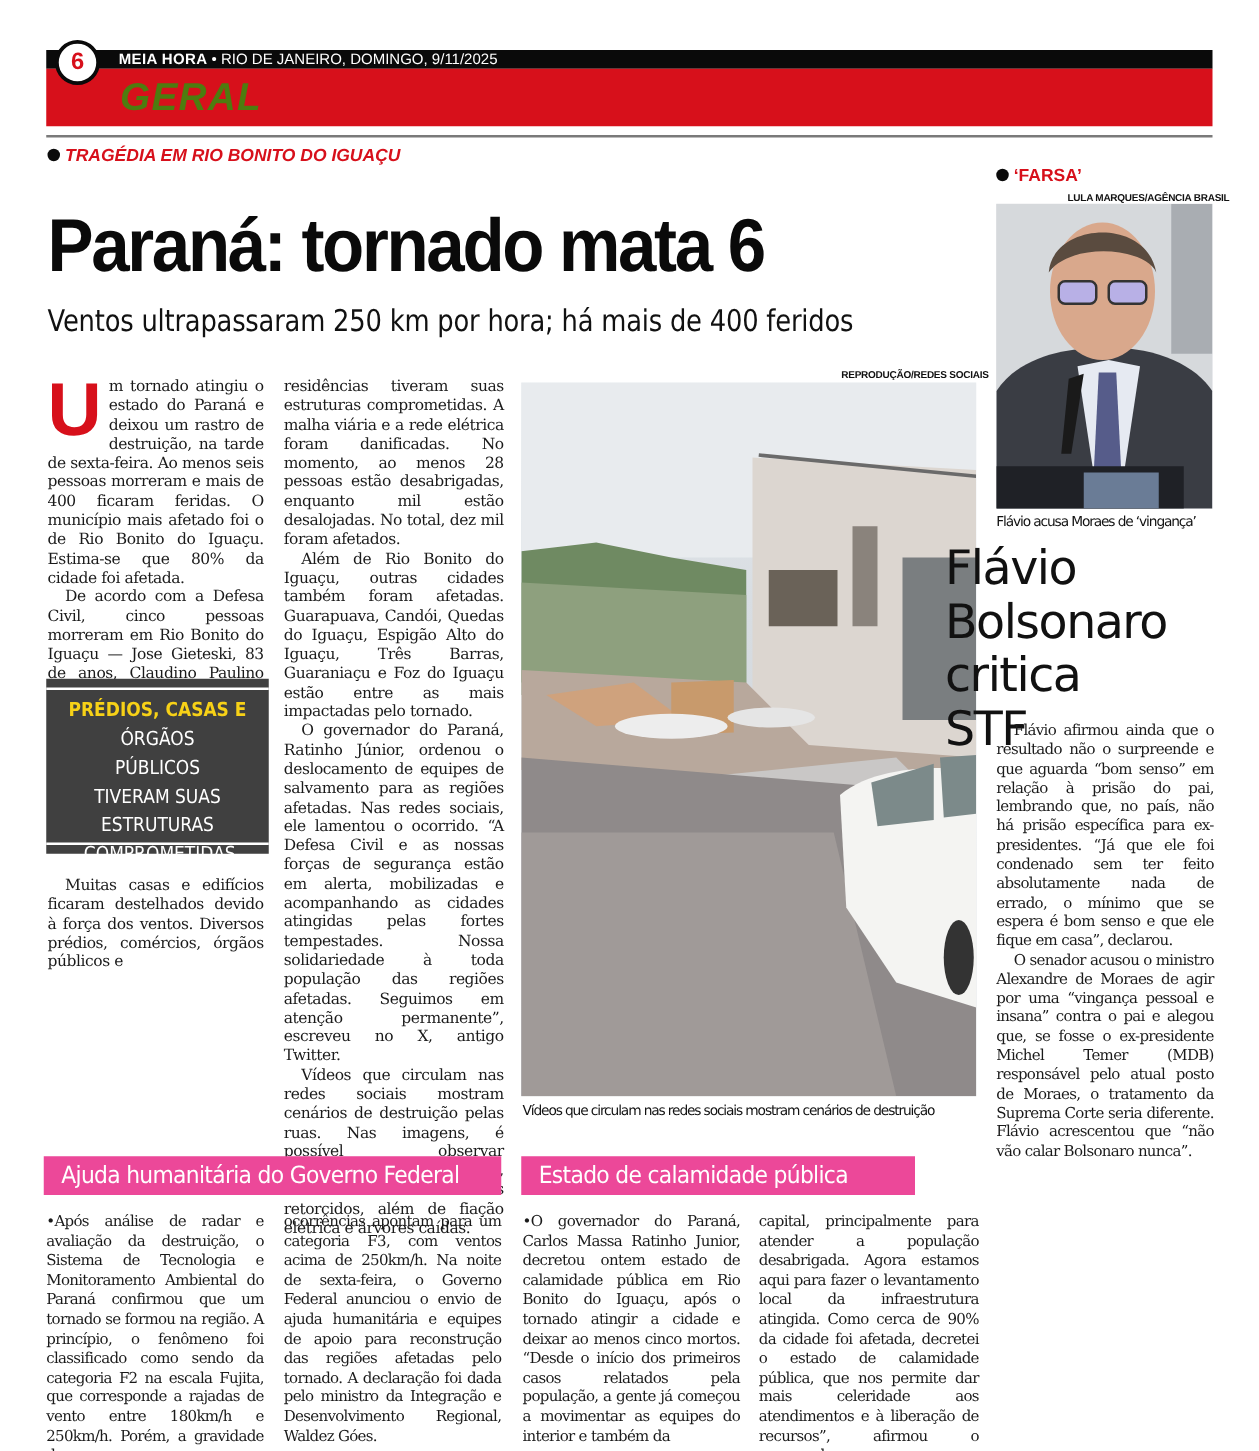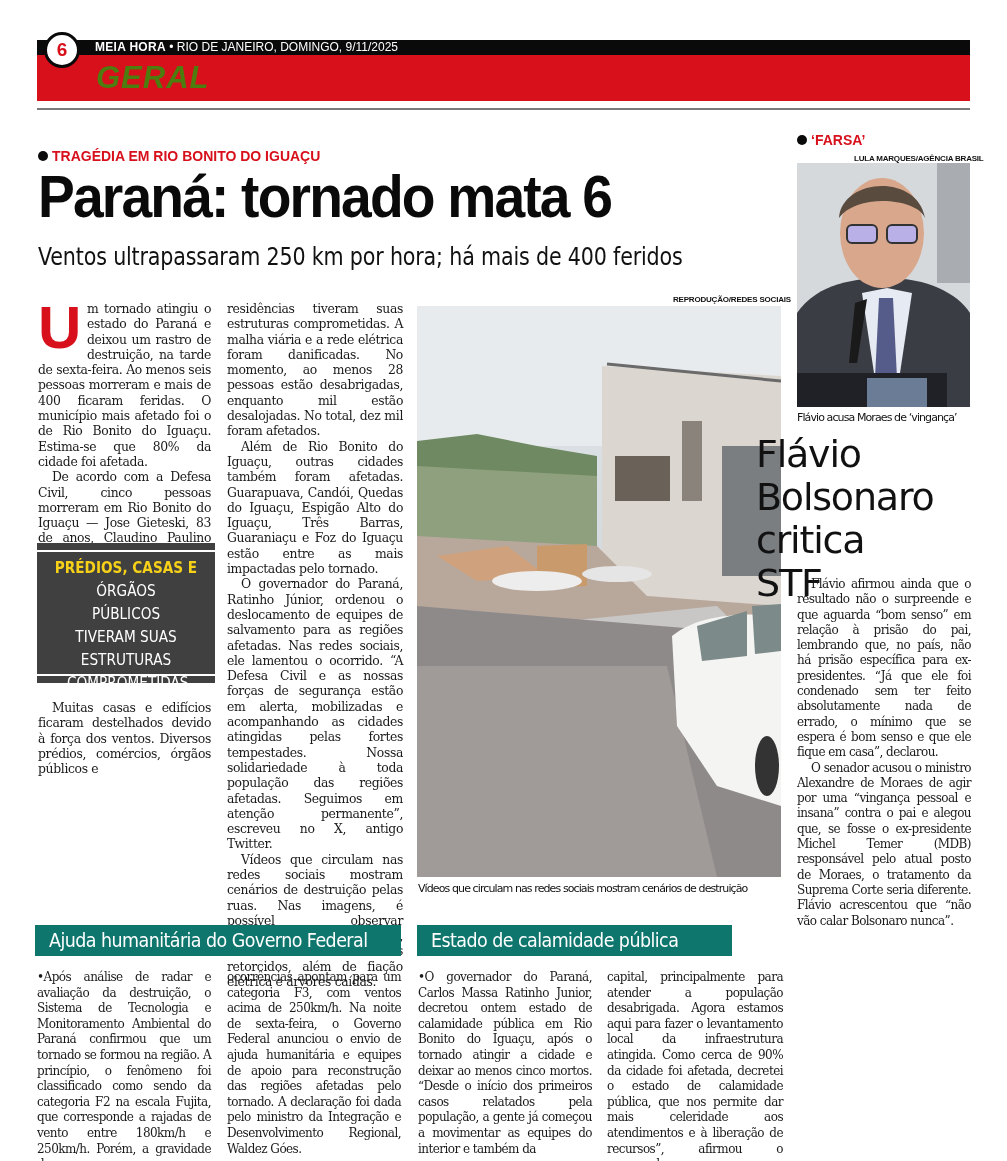--- a/index.html
+++ b/index.html
@@ -36,40 +36,40 @@
   
   .credit { position:absolute; font:bold 8px "Liberation Sans", sans-serif; color:#111; letter-spacing:-0.2px; white-space:nowrap; }
   .photo-main { position:absolute; left:417px; top:306px; width:364px; height:571px; overflow:hidden; background:linear-gradient(#e9ecef 0%, #d8dde2 30%, #c9cdd0 100%); }
   .caption { position:absolute; font:11px "DejaVu Sans", sans-serif; color:#111; letter-spacing:-0.9px; white-space:nowrap; }
 
   
   .photo-side { position:absolute; left:797px; top:163px; width:173px; height:244px; overflow:hidden; background:#d9dcdf; }
   .side-title { position:absolute; left:756px; top:433px; font:38px "DejaVu Sans", sans-serif; line-height:43px; color:#111; letter-spacing:-1.2px; }
 
   
-  .box-bar { position:absolute; height:31px; background:#0f766e; color:#fff; font:19px "DejaVu Sans", sans-serif; line-height:31px; padding-left:14px; box-sizing:border-box; white-space:nowrap; letter-spacing:-0.6px; }
+  .box-bar { position:absolute; height:31px; background:#ec4899; color:#fff; font:19px "DejaVu Sans", sans-serif; line-height:31px; padding-left:14px; box-sizing:border-box; white-space:nowrap; letter-spacing:-0.6px; }
   .box-bar span { display:inline-block; transform:scaleX(0.92); transform-origin:left center; }
   .bcol { position:absolute; font:12px "DejaVu Serif", serif; line-height:15.6px; text-align:justify; letter-spacing:-0.55px; }
   .bcol p { margin:0; }
 </style>
 </head>
 <body>
 
 <div class="hdr-black"></div>
 <div class="hdr-red"></div>
 <div class="hdr-rule"></div>
 <div class="page-num">6</div>
 <div class="masthead">
   <span class="brand">MEIA HORA</span>
   <span>•</span>
   <span>RIO DE JANEIRO, DOMINGO, 9/11/2025</span>
 </div>
 <div class="section-name">GERAL</div>
 
-<div class="kicker" style="left:38px; top:148px;">
+<div class="kicker" style="left:38px; top:116px;font-style:italic;">
   <span class="dot"></span><span>TRAGÉDIA EM RIO BONITO DO IGUAÇU</span>
 </div>
 <div class="headline">Paraná: tornado mata 6</div>
 <div class="subhead">Ventos ultrapassaram 250 km por hora; há mais de 400 feridos</div>
 
 <div class="col" style="left:38px; top:301px; width:173px;">
   <p class="noindent"><span class="dropcap">U</span><span>m tornado atingiu o estado do Paraná e deixou um rastro de destruição, na tarde de sexta-feira. Ao menos seis pessoas morreram e mais de 400 ficaram feridas. O município mais afetado foi o de Rio Bonito do Iguaçu. Estima-se que 80% da cidade foi afetada.</span></p>
   <p>De acordo com a Defesa Civil, cinco pessoas morreram em Rio Bonito do Iguaçu — Jose Gieteski, 83 de anos, Claudino Paulino Risse,</p>
 </div>
 

